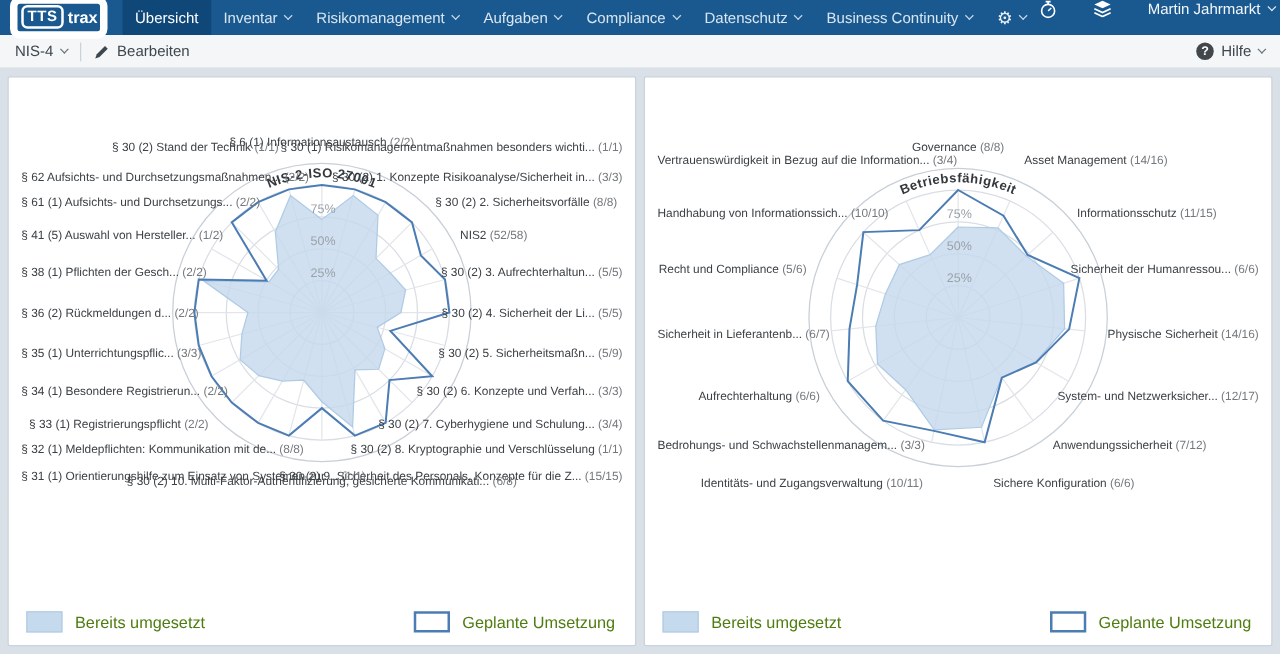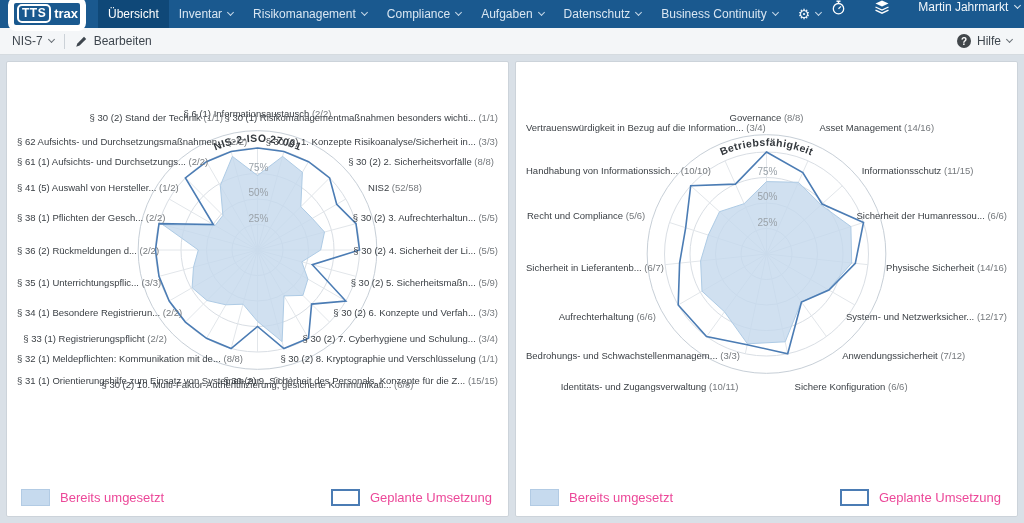--- a/index.html
+++ b/index.html
@@ -45,21 +45,21 @@
   .card {
     background:#fff; border:1px solid #ccd3da; border-radius:2px;
     width:503px; height:456px; display:flex; flex-direction:column; padding:8px 8px 6px;
   }
   .card-head { display:flex; justify-content:space-between; min-height:42px; }
   .card-title { font-size:12.5px; font-weight:bold; color:#3a3f45; margin:3px 0 0 5px; line-height:1.35;
                 max-width:445px; letter-spacing:.2px; }
   .kebab { cursor:pointer; padding:2px 4px; height:20px; }
   .radar { display:block; margin:0 auto; }
   .legend { display:flex; justify-content:space-between; align-items:center; margin-top:auto; padding:4px 8px 4px 6px; }
-  .legend-item { display:flex; align-items:center; gap:10px; font-size:13px; color:#ec4899; cursor:pointer; }
+  .legend-item { display:flex; align-items:center; gap:10px; font-size:13px; color:#4d7c0f; cursor:pointer; }
   .swatch-filled { width:29px; height:17px; background:#c6daee; border:1px solid #b2cbe4; }
   .swatch-outline { width:29px; height:17px; background:#fff; border:2px solid #4b7cb4; }
 </style>
 </head>
 <body>
 
 <header class="topbar">
   <div class="logo-wrap">
     <span class="logo-outer">
       <span class="logo-tts">TTS</span>
@@ -72,25 +72,25 @@
     </div>
     <div class="nav-item">
       <span>Inventar</span>
         <i class="chev"></i>
     </div>
     <div class="nav-item">
       <span>Risikomanagement</span>
         <i class="chev"></i>
     </div>
     <div class="nav-item">
+      <span>Aufgaben</span>
+        <i class="chev"></i>
+    </div>
+    <div class="nav-item">
       <span>Compliance</span>
-        <i class="chev"></i>
-    </div>
-    <div class="nav-item">
-      <span>Aufgaben</span>
         <i class="chev"></i>
     </div>
     <div class="nav-item">
       <span>Datenschutz</span>
         <i class="chev"></i>
     </div>
     <div class="nav-item">
       <span>Business Continuity</span>
         <i class="chev"></i>
     </div>
@@ -117,21 +117,21 @@
     </span>
     <span class="user-item">
       <span>Martin Jahrmarkt</span>
         <i class="chev"></i>
     </span>
   </div>
 </header>
 
 <div class="subbar">
   <span class="scope-item">
-    <span>NIS-7</span>
+    <span>NIS-4</span>
       <i class="chev"></i>
   </span>
   <span class="divider"></span>
   <span class="edit-item">
     <svg width="13" height="13" viewBox="0 0 13 13">
         <path d="M1.2 11.8 L2.4 8.4 L9 1.8 L11.2 4 L4.6 10.6 Z" fill="#3e464e"></path>
       </svg>
     <span>Bearbeiten</span>
   </span>
   <span class="subbar-right">

